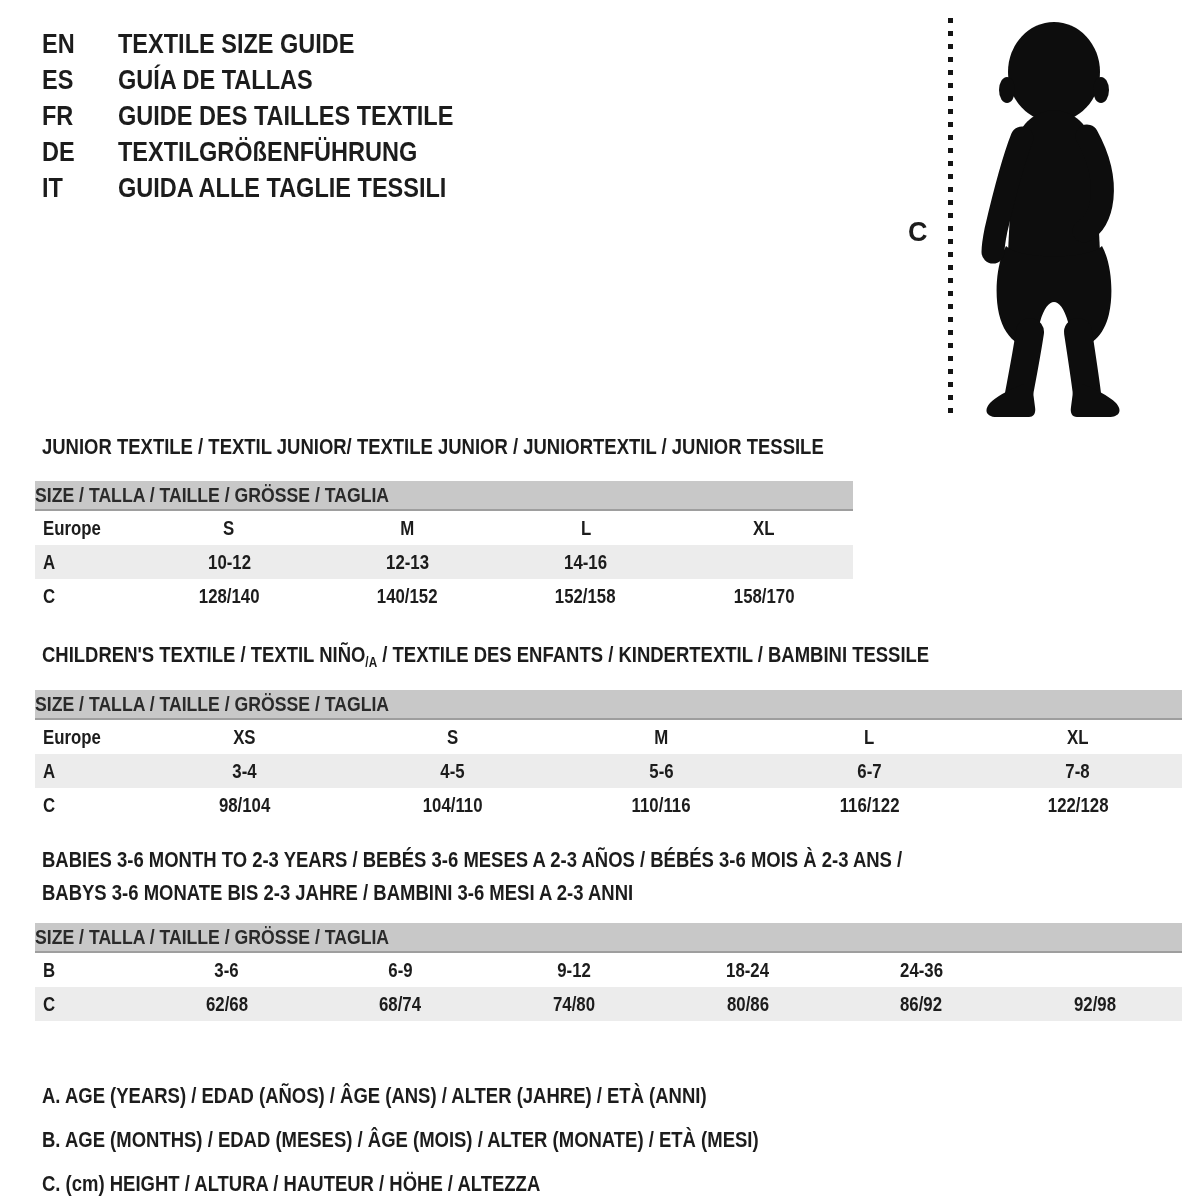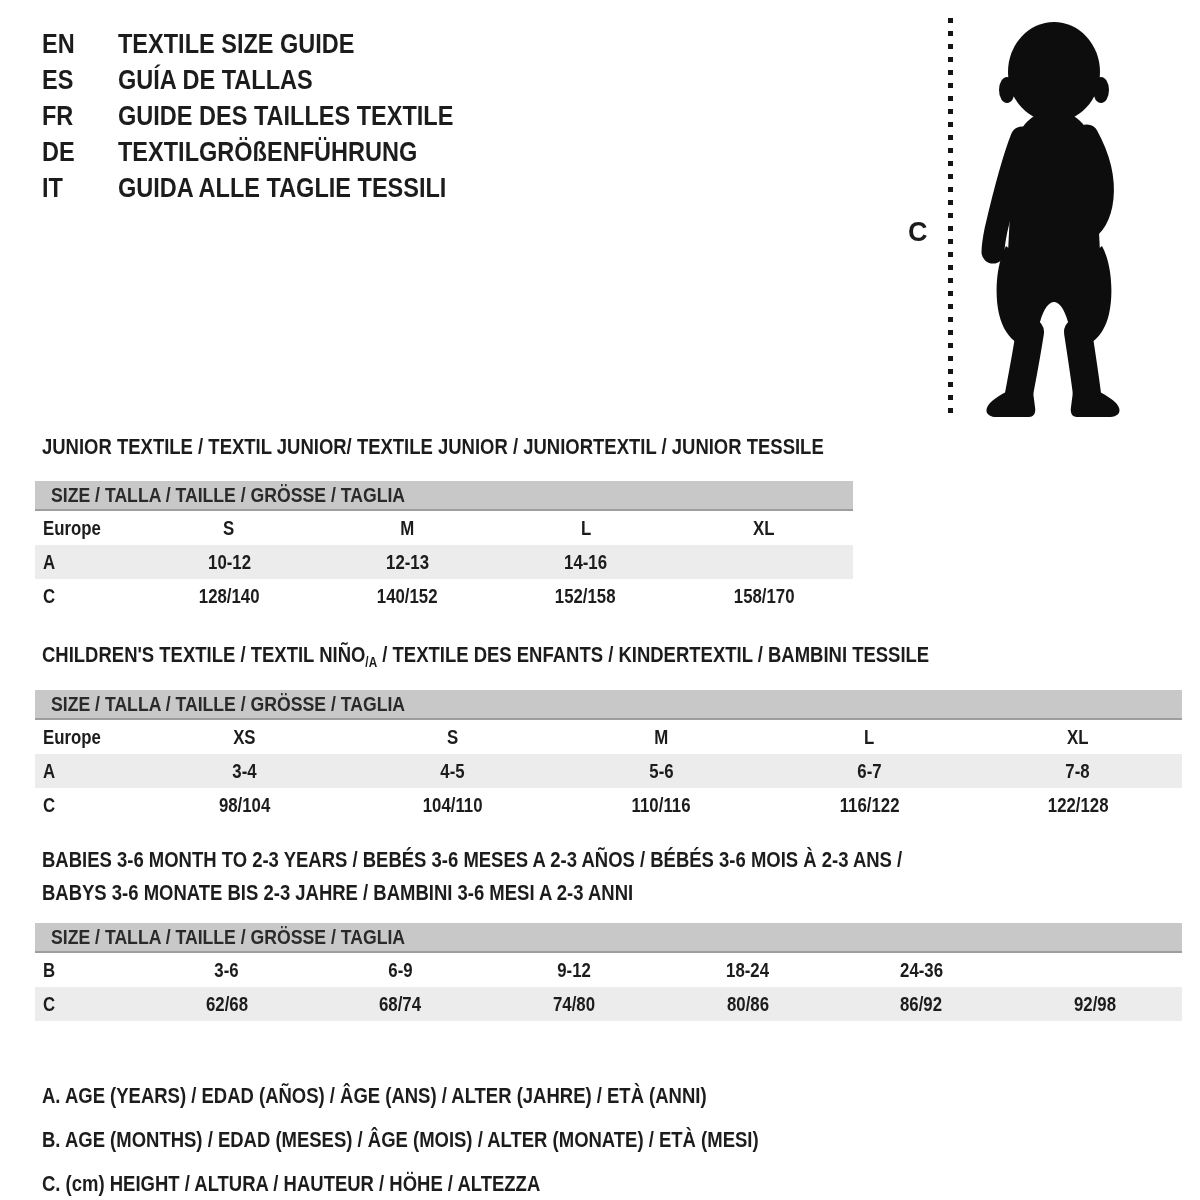--- a/index.html
+++ b/index.html
@@ -22,21 +22,21 @@
   .c-label{position:absolute;left:908px;top:216px;font-size:27px;line-height:32px;}
   .baby{position:absolute;left:966px;top:14px;}
 
   
   .sec-title{position:absolute;left:42px;font-size:22px;line-height:27px;white-space:nowrap;}
   .sub{font-size:14px;position:relative;top:5px;}
 
   
   .tbl{position:absolute;left:35px;}
   .bar{height:28px;line-height:28px;background:#c8c8c8;border-bottom:2px solid #9e9e9e;
-       padding-left:16px;font-size:21px;color:#2a2a2a;}
+       padding-left:0;font-size:21px;color:#2a2a2a;}
   .trow{display:grid;height:34px;line-height:34px;font-size:20px;}
   .trow.alt{background:#ececec;}
   .g5{grid-template-columns:105px repeat(4,1fr);}
   .g6{grid-template-columns:105px repeat(5,1fr);}
   .g7{grid-template-columns:105px repeat(6,1fr);}
   .cell{text-align:center;overflow:visible;}
   .cell.lbl{text-align:left;padding-left:8px;}
 
   
   .footnotes{position:absolute;left:42px;top:1070px;}

